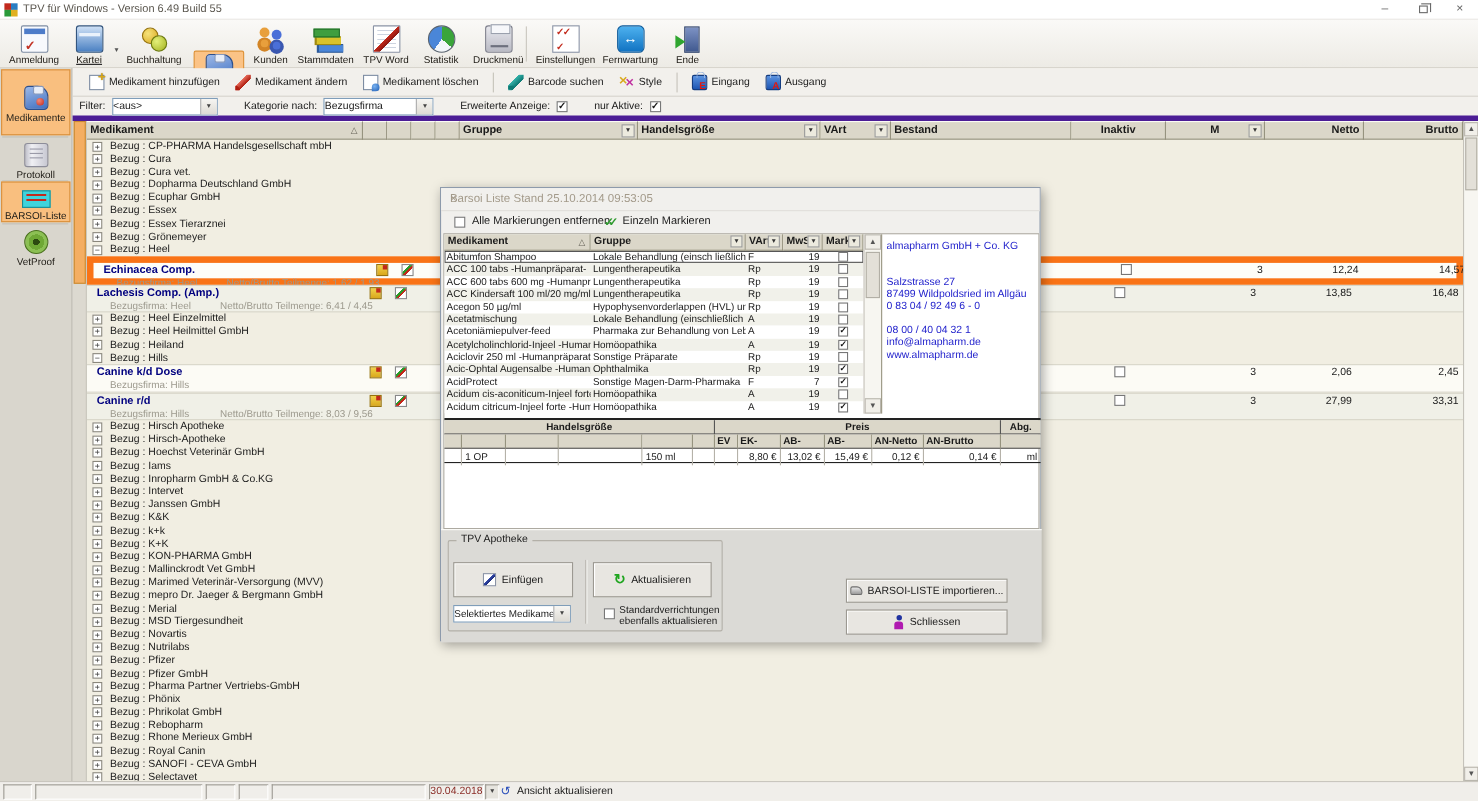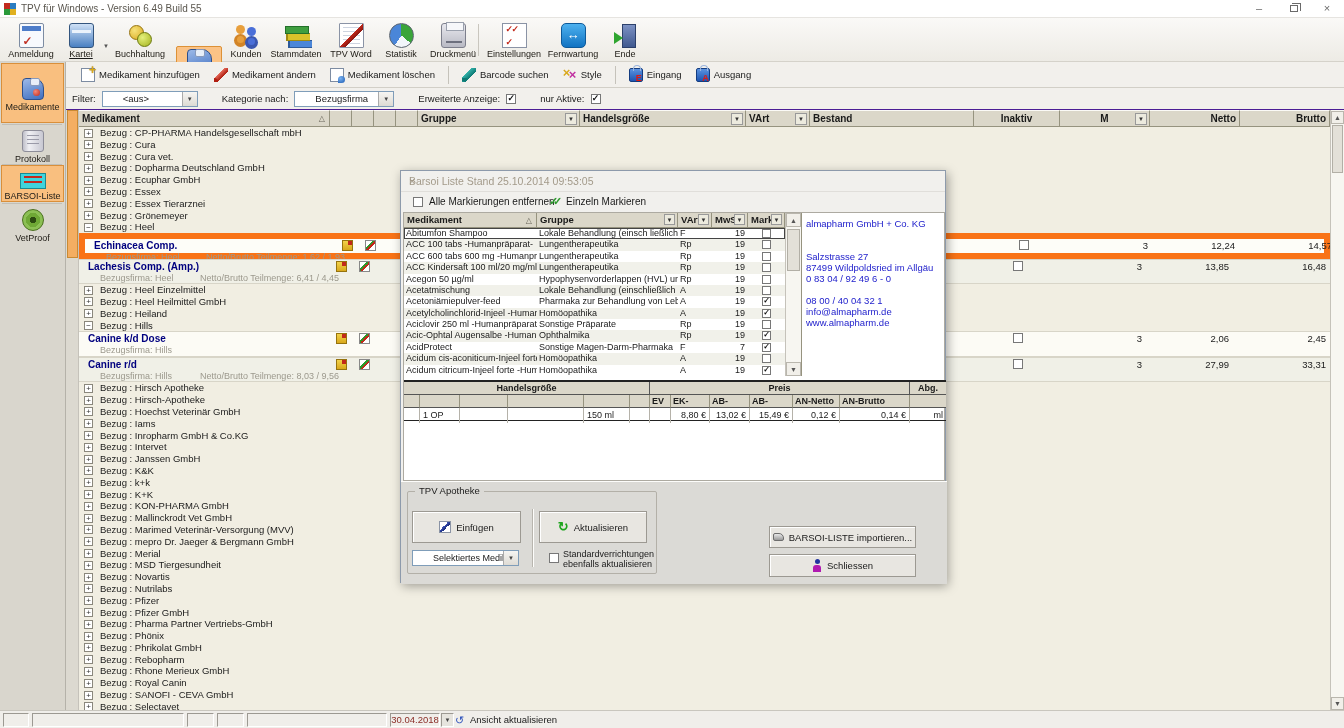--- a/index.html
+++ b/index.html
@@ -87,24 +87,24 @@
   .barcode-icon{background:linear-gradient(135deg,transparent 34%,#35b2aa 34%,#0d7a74 62%,transparent 62%)}
   .barcode-icon::after{content:"";position:absolute;left:0;bottom:1px;width:5px;height:3px;background:#0d7a74}
   .style-icon::before{content:"×";position:absolute;left:0;top:-3px;color:#d9a81c;font-weight:bold;font-size:13px}
   .style-icon::after{content:"×";position:absolute;left:6px;top:-1px;color:#c030a0;font-weight:bold;font-size:13px}
   .inbox-icon,.outbox-icon{background:linear-gradient(#5a92e0,#1d55b2);border:1px solid #143c80;border-radius:2px}
   .inbox-icon::before,.outbox-icon::before{content:"";position:absolute;left:3px;top:-4px;width:6px;height:5px;border:1.5px solid #9ab4dd;border-bottom:none;border-radius:4px 4px 0 0}
   .inbox-icon::after{content:"E";position:absolute;right:0;bottom:-2px;color:#e01a10;background:transparent;font-weight:bold;font-size:9px}
   .outbox-icon::after{content:"A";position:absolute;right:0;bottom:-2px;color:#e01a10;font-weight:bold;font-size:9px}
 
   
-  .filterbar{left:66px;top:88px;width:1278px;height:22px;background:#f2f0ec;border-bottom:1px solid #4c1d95;display:flex;align-items:center;font-size:9.5px}
+  .filterbar{left:66px;top:88px;width:1278px;height:22px;background:#f2f0ec;border-bottom:5px solid #4c1d95;display:flex;align-items:center;font-size:9.5px}
   .flbl{margin:0 6px 0 6px;white-space:nowrap}
   .dd{height:16px;background:#fff;border:1px solid #7f9db9;display:flex;align-items:center;position:relative}
-  .dd .ddv{padding:0 20px;flex:1;white-space:nowrap;overflow:hidden}
+  .dd .ddv{padding:0 0;flex:1;white-space:nowrap;overflow:hidden}
   .dd .ddb{width:15px;height:14px;background:linear-gradient(#f6f5f2,#dedbd4);border-left:1px solid #aaa;font-size:6px;text-align:center;line-height:14px;color:#444}
   .dd-filter{width:96px}.dd-cat{width:100px}
   .cb{display:inline-block;width:10px;height:10px;background:#fff;border:1px solid #777;text-align:center;line-height:9px;font-size:9px;color:#111;position:relative}
   .cb.checked::after{content:"✓";position:absolute;left:0;top:-1px;width:100%;font-weight:bold}
   .fgap{width:18px}
 
   
   .gutter{left:66px;top:110px;width:13px;height:600px;background:#dcd9d0;border-right:1px solid #c5c2ba}
   .orangestrip{left:67px;top:110px;width:11px;height:148px;background:#f4ae62;border:1px solid #c9judges;border:1px solid #c98a33}
 

